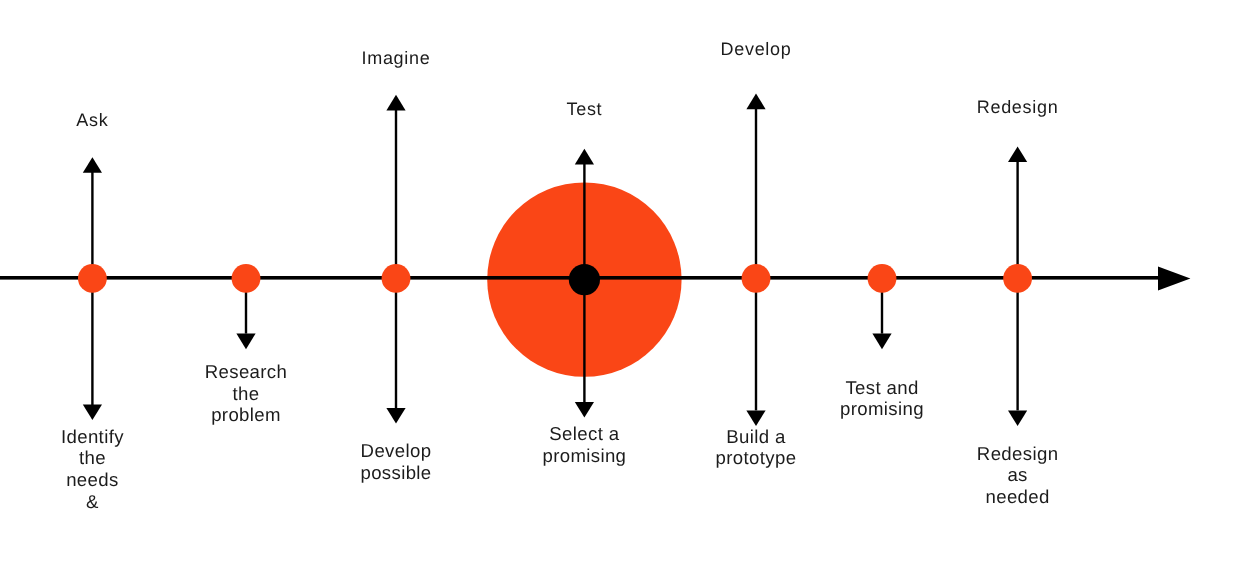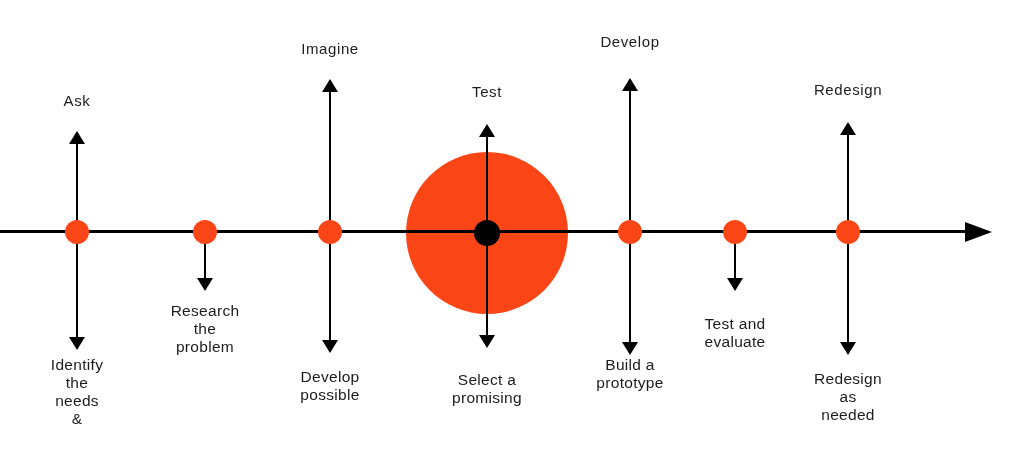--- a/index.html
+++ b/index.html
@@ -160,40 +160,40 @@
     <div class="sublabel" style="top:368px">Develop
 possible</div>
   </div>
 
   <div class="stage s3">
     <div class="head-up" style="top:124px"></div>
     <div class="vline" style="top:135px;height:200px"></div>
     <div class="head-down" style="top:335px"></div>
     <div class="dot center-black"></div>
     <div class="title" style="top:83px">Test</div>
-    <div class="sublabel" style="top:371px">Select a
+    <div class="sublabel" style="top:354px">Select a
 promising</div>
   </div>
 
   <div class="stage s4">
     <div class="head-up" style="top:78px"></div>
     <div class="vline" style="top:89px;height:253px"></div>
     <div class="head-down" style="top:342px"></div>
     <div class="dot"></div>
     <div class="title" style="top:33px">Develop</div>
     <div class="sublabel" style="top:356px">Build a
 prototype</div>
   </div>
 
   <div class="stage s5">
     <div class="vline" style="top:233px;height:45px"></div>
     <div class="head-down" style="top:278px"></div>
     <div class="dot"></div>
     <div class="sublabel" style="top:315px">Test and
-evaluate</div>
+promising</div>
   </div>
 
   <div class="stage s6">
     <div class="head-up" style="top:122px"></div>
     <div class="vline" style="top:133px;height:209px"></div>
     <div class="head-down" style="top:342px"></div>
     <div class="dot"></div>
     <div class="title" style="top:81px">Redesign</div>
     <div class="sublabel" style="top:370px">Redesign
 as needed</div>

